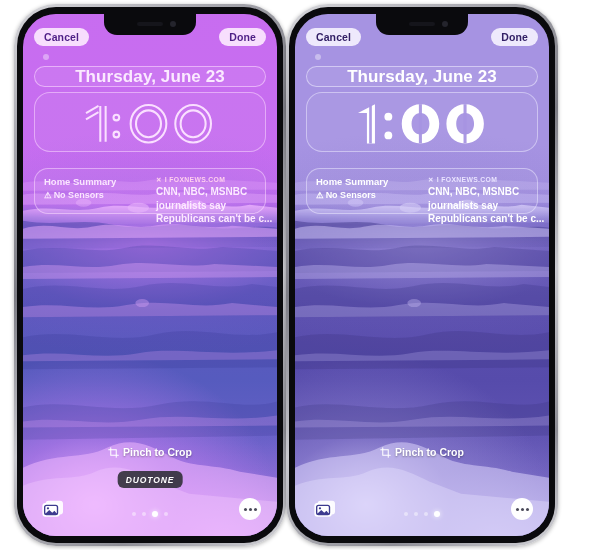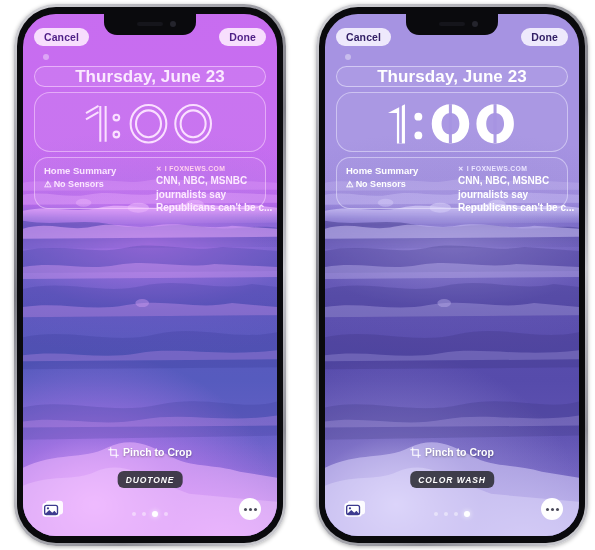--- a/index.html
+++ b/index.html
@@ -8,23 +8,23 @@
     width: 595px; height: 550px;
     background: #ffffff;
     font-family: "Liberation Sans", sans-serif;
     overflow: hidden;
   }
   .stage {
     position: relative;
     width: 595px; height: 550px;
     background: #ffffff;
     display: flex;
-    justify-content: space-between;
+    justify-content: flex-start;
     align-items: flex-start;
-    padding: 4px 7px 0 14px;
+    padding: 4px 14px 0 14px;
   }
 
   
   .phone {
     position: relative;
     width: 272px;
     height: 542px;
     border-radius: 42px;
     background: linear-gradient(145deg,#d8d8dc 0%,#a9a9b0 18%,#7d7d85 40%,#c9c9cf 62%,#8e8e96 84%,#d5d5da 100%);
     padding: 3px;
@@ -160,22 +160,22 @@
     margin-top: 5px;
     height: 60px;
     border-radius: 16px;
     display: flex; align-items: center; justify-content: center;
   }
   .duotone .clockbox { border: 1px solid rgba(255,225,255,0.50); background: rgba(255,255,255,0.05); }
   .colorwash .clockbox { border: 1px solid rgba(240,238,255,0.50); background: rgba(255,255,255,0.05); }
   .clock { height: 50px; display:block; }
 
   .widgetbox {
-    margin-top: 5px;
-    height: 52px;
+    margin-top: 16px;
+    height: 46px;
     border-radius: 14px;
     display: flex;
     padding: 7px 9px 6px 9px;
   }
   .duotone .widgetbox { border: 1px solid rgba(255,225,255,0.50); background: rgba(255,255,255,0.05); }
   .colorwash .widgetbox { border: 1px solid rgba(240,238,255,0.50); background: rgba(255,255,255,0.05); }
 
   .wcol { flex: 1 1 50%; min-width: 0; }
   .wcol.right { padding-left: 6px; }
   .w-title { font-size: 9.5px; font-weight: 700; line-height: 1.35; white-space: nowrap; }
@@ -492,21 +492,20 @@
         <div class="crophint">
           <svg class="crop-icon" viewBox="0 0 16 16" xmlns="http://www.w3.org/2000/svg">
             <g fill="none" stroke="#ffffff" stroke-width="1.5" stroke-linecap="round">
               <path d="M4 1 L4 12 L15 12"></path>
               <path d="M1 4 L12 4 L12 15"></path>
             </g>
           </svg>
           <span>Pinch to Crop</span>
         </div>
 
-        <div class="stylelabel">COLOR WASH</div>
 
         <div class="dots">
           <span></span>
           <span></span>
           <span></span>
           <span class="on"></span>
         </div>
 
         <div class="bottombar">
           <svg class="photo-icon" viewBox="0 0 28 24" xmlns="http://www.w3.org/2000/svg">

